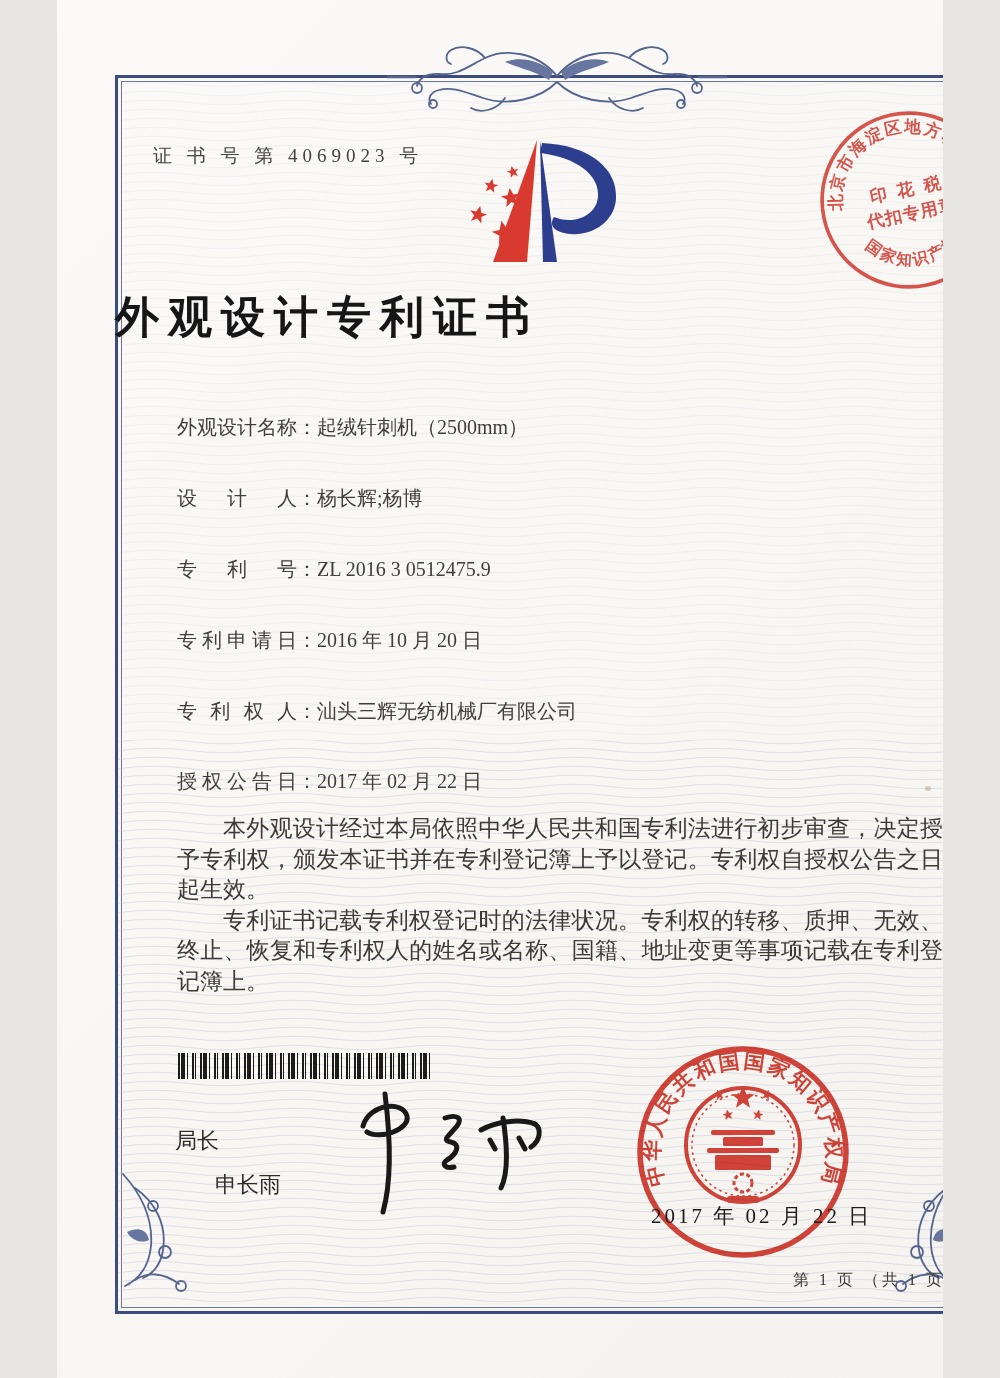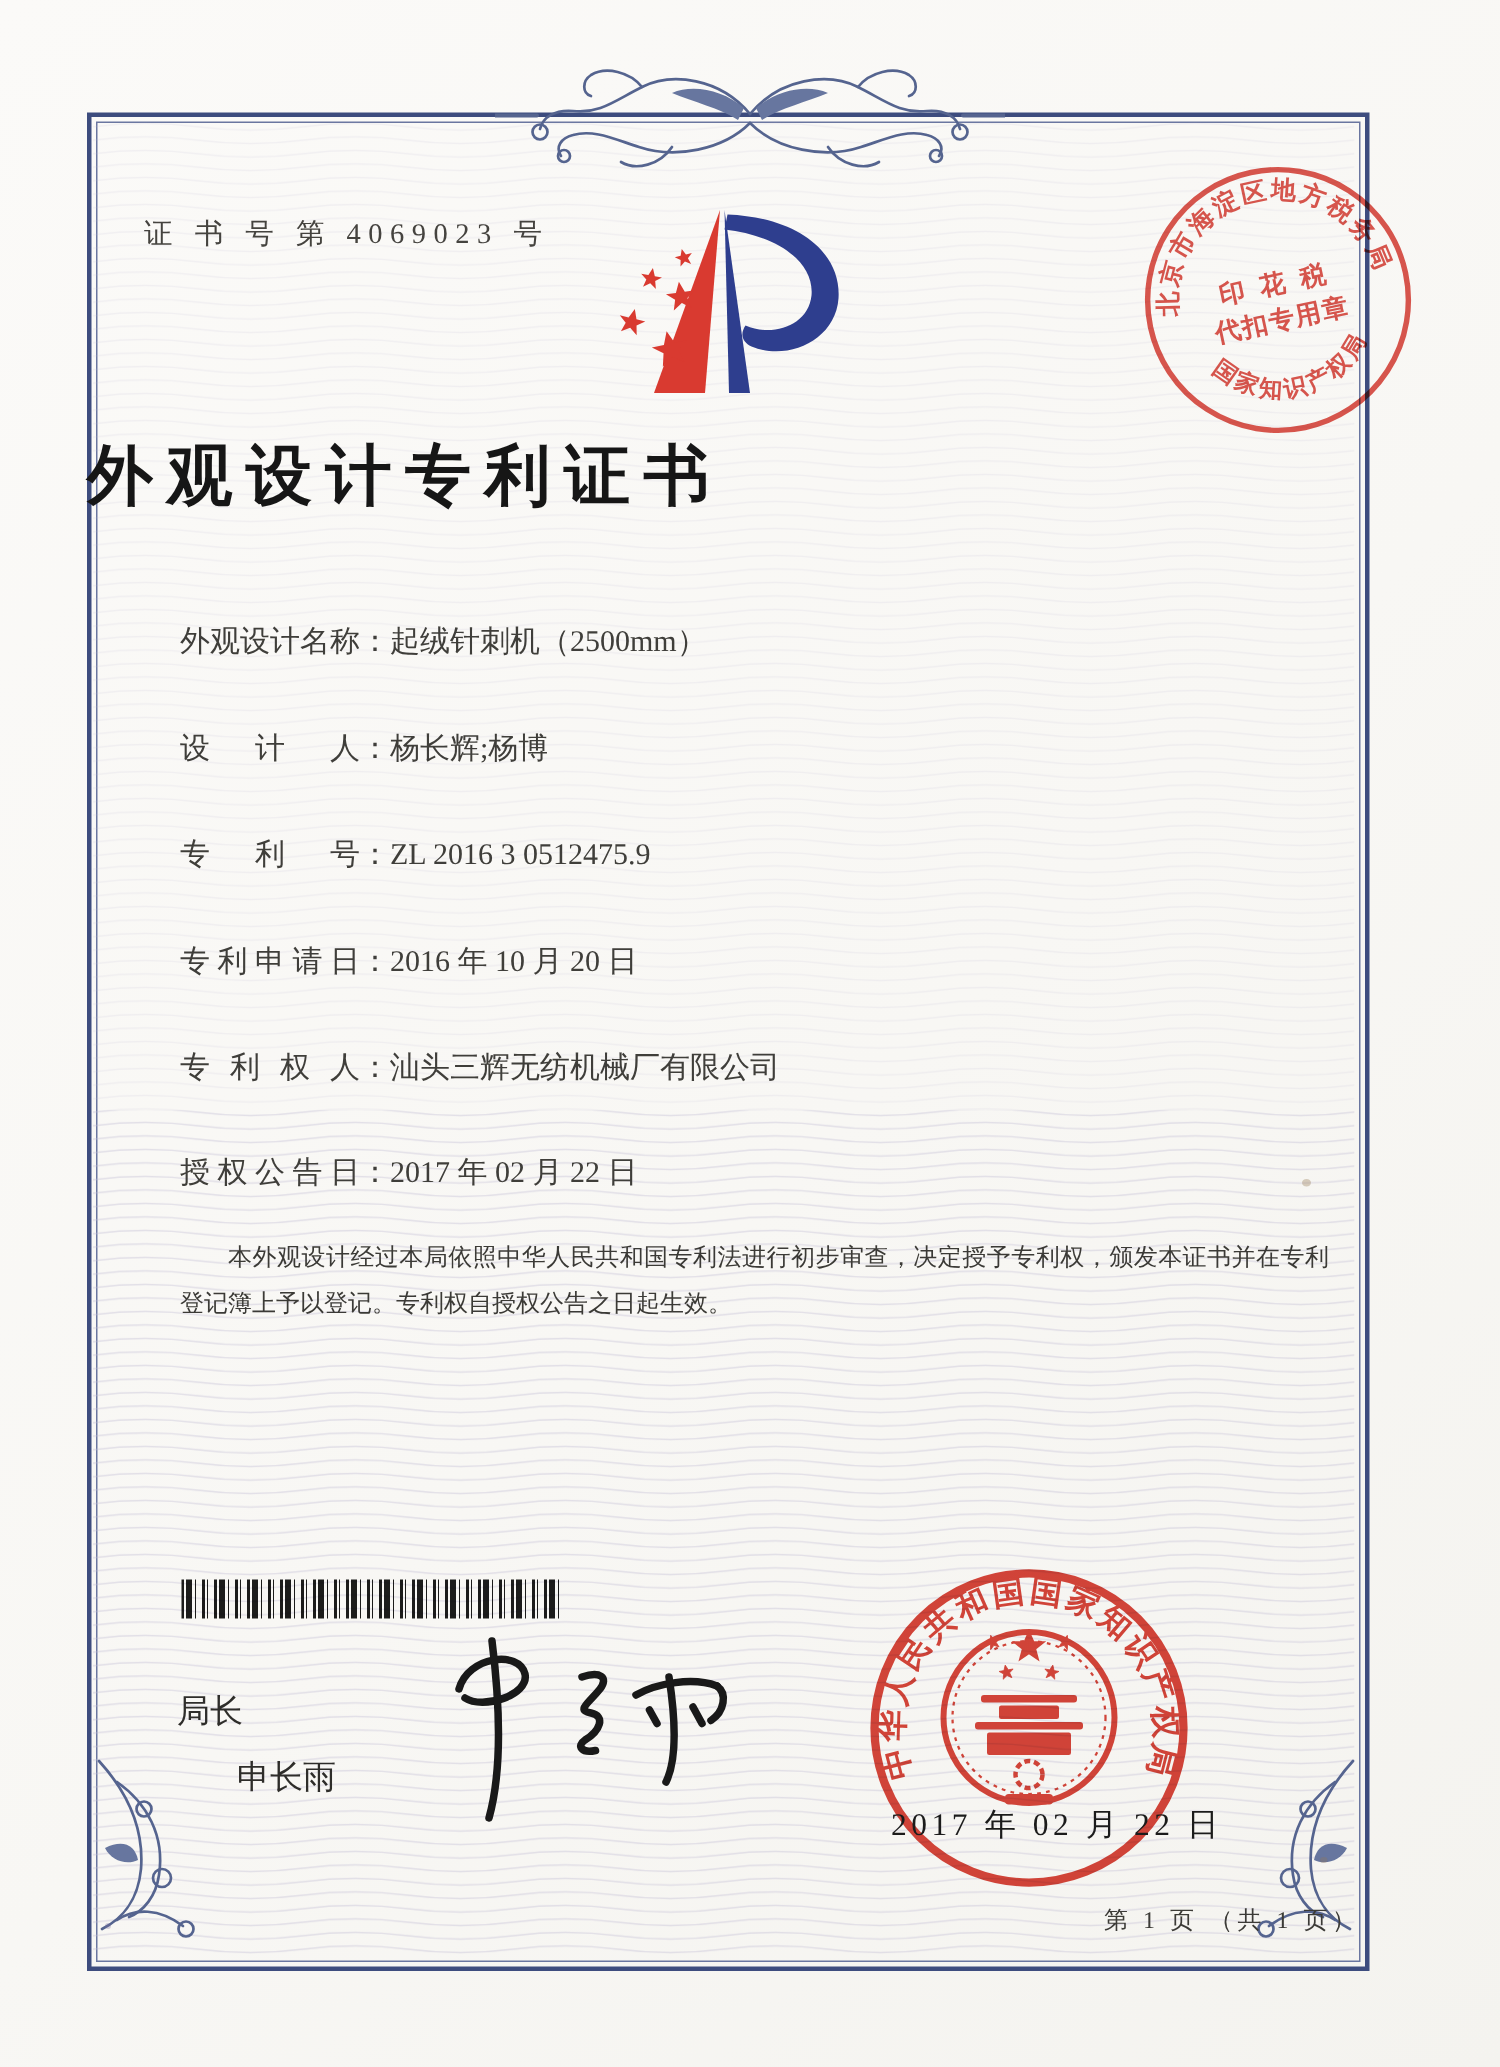--- a/index.html
+++ b/index.html
@@ -1,33 +1,33 @@
 <!DOCTYPE html>
 <html><head>
 <meta charset="utf-8">
 <style>
   html,body{margin:0;padding:0;background:#e8e6e2;}
   .page{
-    position:relative;width:1000px;height:1378px;margin:0 auto;overflow:hidden;
+    position:relative;width:886px;height:1378px;margin:0 auto;overflow:hidden;
     background:linear-gradient(135deg,#fbfaf8 0%,#f8f7f4 55%,#f4f3ef 100%);
     font-family:"Liberation Serif","DejaVu Serif",serif;color:#333;
   }
   .frame{position:absolute;left:58px;top:75px;width:849px;height:1233px;border:3px solid #3d4c7e;}
   .frame-inner{position:absolute;inset:3px;border:1px solid #6a76a0;}
   .texture{position:absolute;left:62px;top:80px;width:841px;height:1224px;pointer-events:none;}
   .ornament{position:absolute;pointer-events:none;}
   .cert-no{position:absolute;left:96px;top:143px;font-size:19px;letter-spacing:5px;color:#45433f;}
   .logo{position:absolute;left:402px;top:134px;width:176px;height:140px;}
   .tax-stamp{position:absolute;left:756px;top:104px;width:192px;height:192px;transform:rotate(-12deg);mix-blend-mode:multiply;opacity:.9;}
   .title{position:absolute;left:58px;width:849px;top:288px;text-align:left;font-size:44px;font-weight:700;letter-spacing:9px;color:#161616;}
   .fields{position:absolute;left:120px;right:110px;top:0;height:0;}
   .field{position:absolute;left:0;font-size:20px;color:#3f3e3a;white-space:nowrap;}
   .field .flabel{display:inline-block;width:6em;text-align:justify;text-align-last:justify;}
   .f0{top:414px}.f1{top:485px}.f2{top:556px}.f3{top:627px}.f4{top:698px}.f5{top:768px}
-  .bodytext{position:absolute;left:120px;width:766px;top:814px;font-size:16px;line-height:30.5px;color:#3b3a36;text-align:justify;margin-top:10px;}
+  .bodytext{position:absolute;left:120px;width:766px;top:814px;font-size:23px;line-height:30.5px;color:#3b3a36;text-align:justify;}
   .bodytext p{margin:0;text-indent:2em;}
   .barcode{
     position:absolute;left:121px;top:1053px;width:252px;height:26px;mix-blend-mode:multiply;
     background:repeating-linear-gradient(90deg,
       #1c1c1c 0 2px,transparent 2px 3px,#1c1c1c 3px 7px,transparent 7px 9px,
       #1c1c1c 9px 10px,transparent 10px 14px,#1c1c1c 14px 16px,transparent 16px 17px,
       #1c1c1c 17px 18px,transparent 18px 22px);
   }
   .signer-title{position:absolute;left:118px;top:1126px;font-size:22px;color:#2e2d2a;font-family:"Liberation Sans","DejaVu Sans",sans-serif;}
   .signer-name{position:absolute;left:118px;top:1170px;font-size:22px;color:#2e2d2a;font-family:"Liberation Sans","DejaVu Sans",sans-serif;margin-left:40px;}
@@ -139,20 +139,21 @@
     <div class="field f4">
       <span class="flabel">专利权人</span><span>：</span><span>汕头三辉无纺机械厂有限公司</span>
     </div>
     <div class="field f5">
       <span class="flabel">授权公告日</span><span>：</span><span>2017 年 02 月 22 日</span>
     </div>
   </div>
 
   <div class="bodytext">
     <p>本外观设计经过本局依照中华人民共和国专利法进行初步审查，决定授予专利权，颁发本证书并在专利登记簿上予以登记。专利权自授权公告之日起生效。</p>
+    <p>专利证书记载专利权登记时的法律状况。专利权的转移、质押、无效、终止、恢复和专利权人的姓名或名称、国籍、地址变更等事项记载在专利登记簿上。</p>
   </div>
 
   <div class="barcode"></div>
 
   <div class="signer-title">局长</div>
   <div class="signer-name">申长雨</div>
 
   <svg class="signature" viewBox="0 0 238 138">
     <g fill="none" stroke="#191919" stroke-width="5" stroke-linecap="round" stroke-linejoin="round">
       <path d="M40,42 C46,20 80,16 84,32 C87,46 56,56 44,48"></path>

